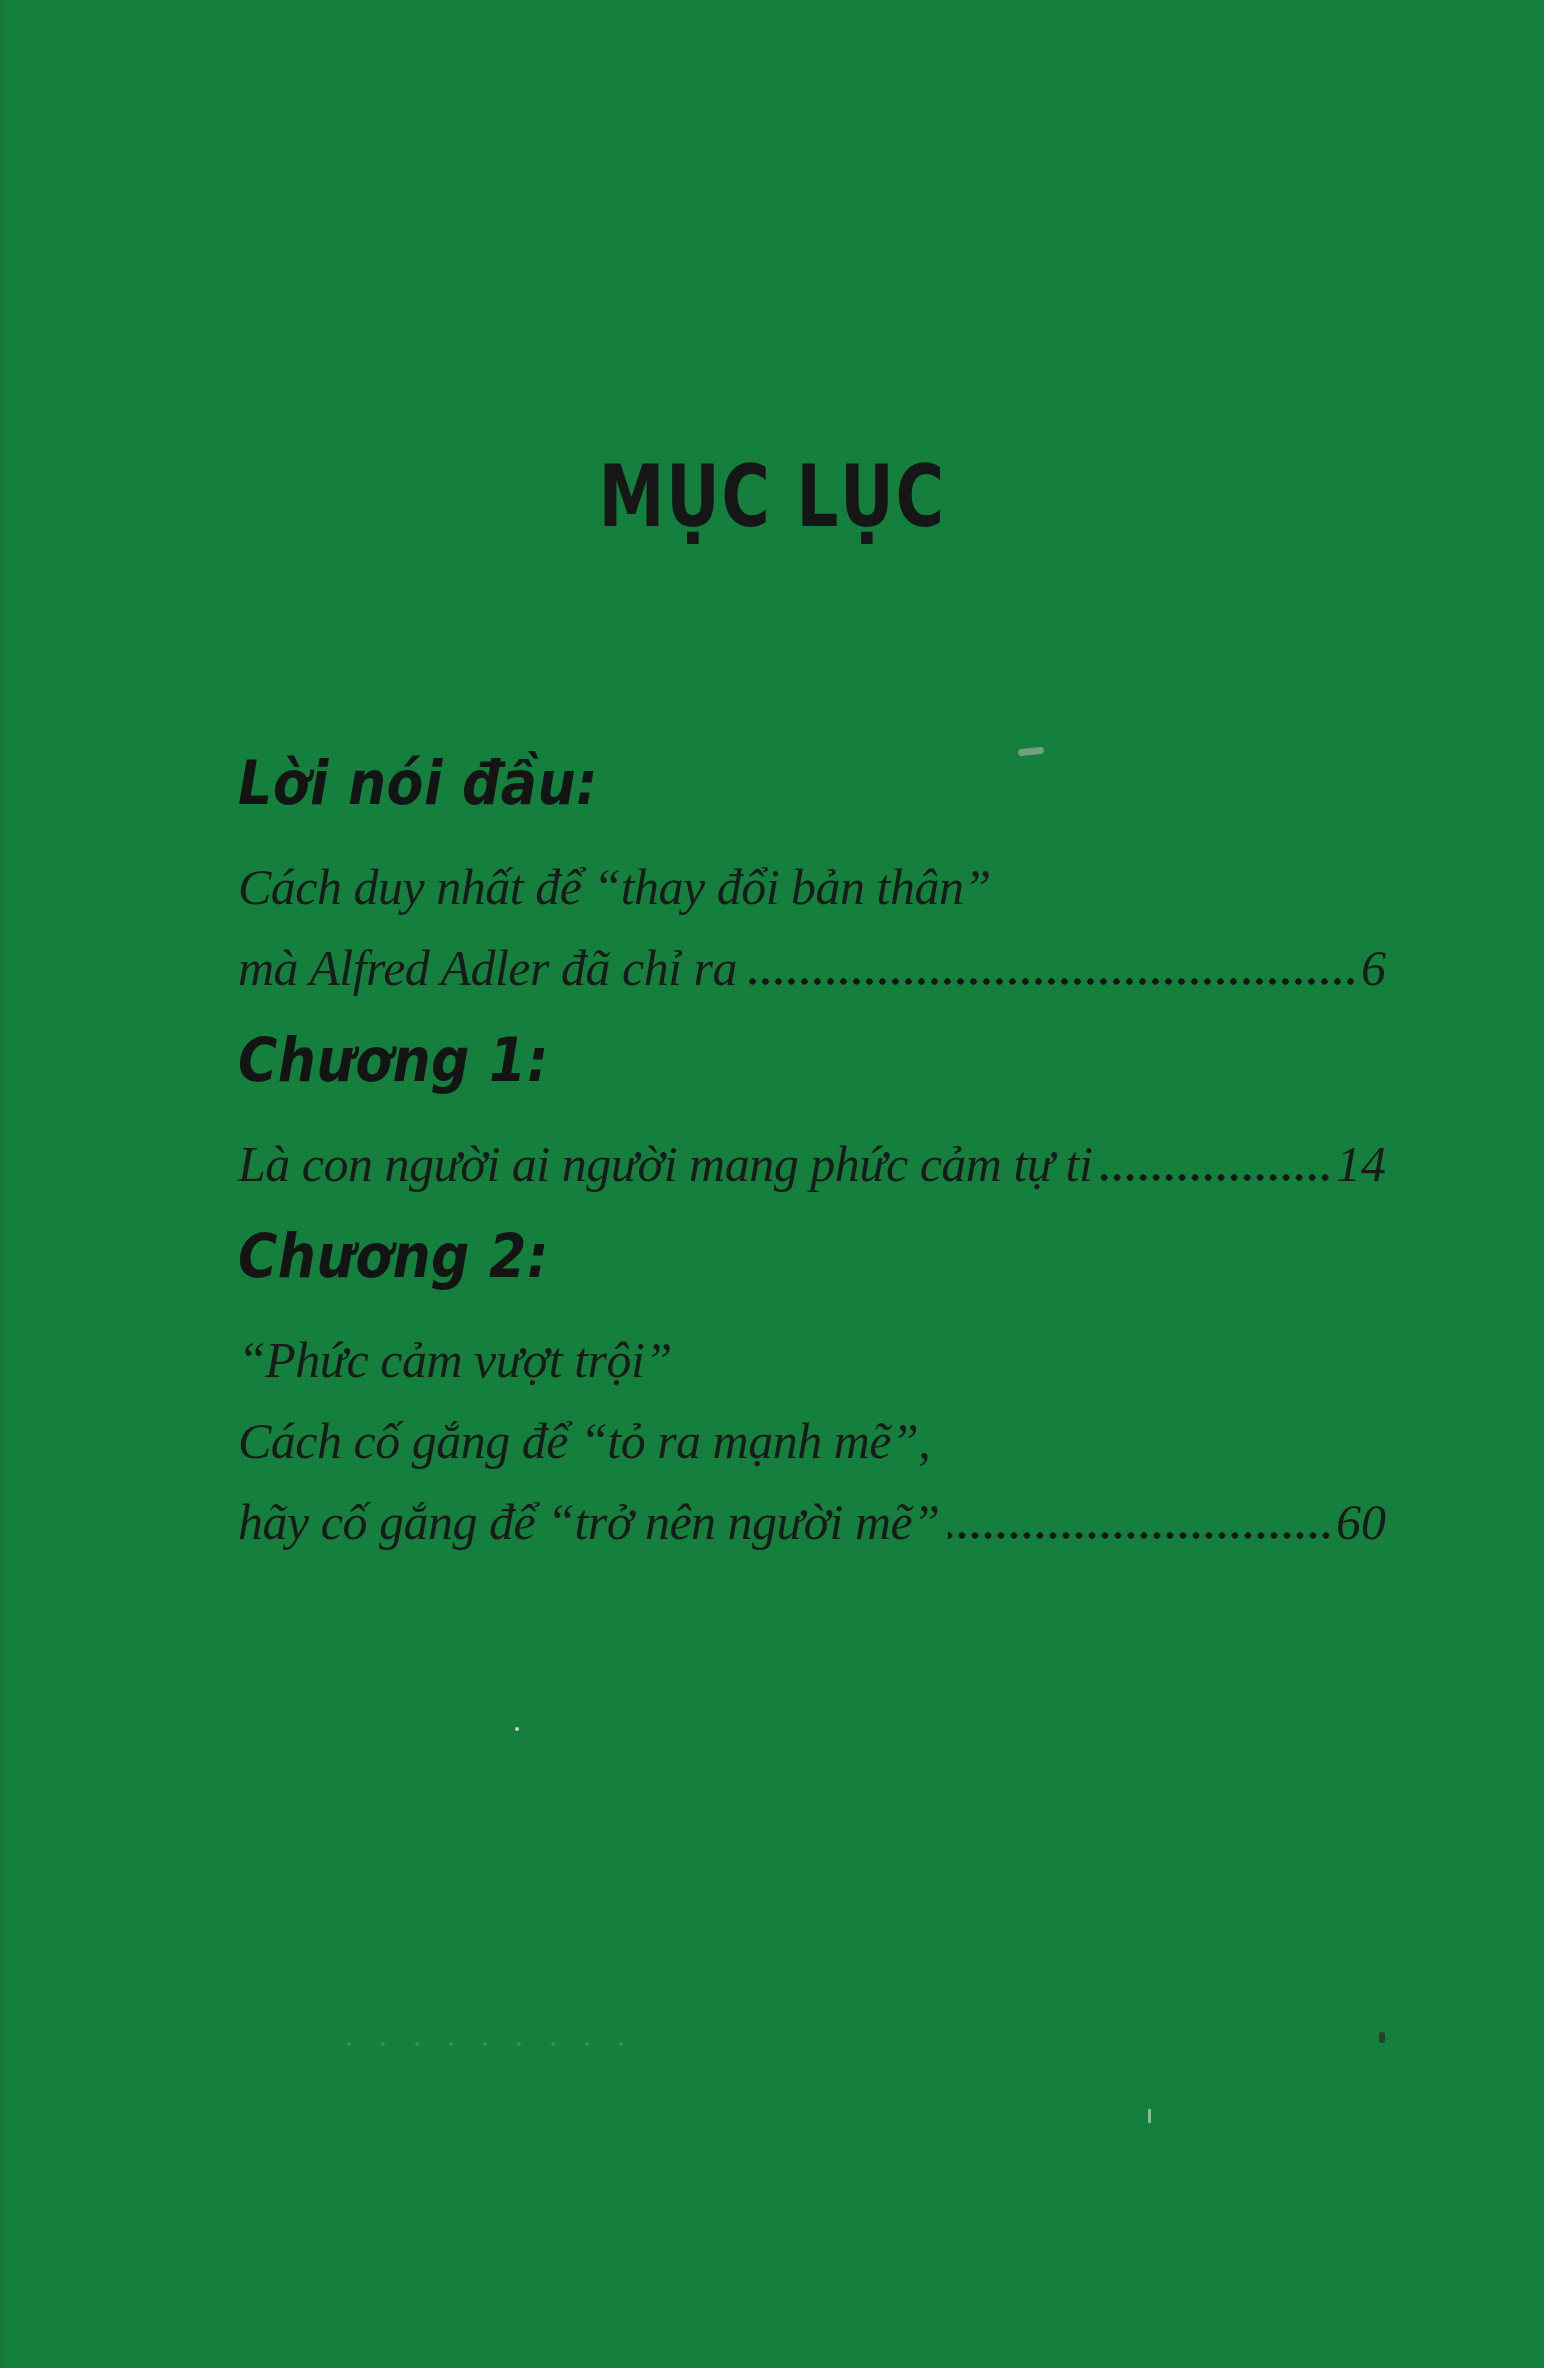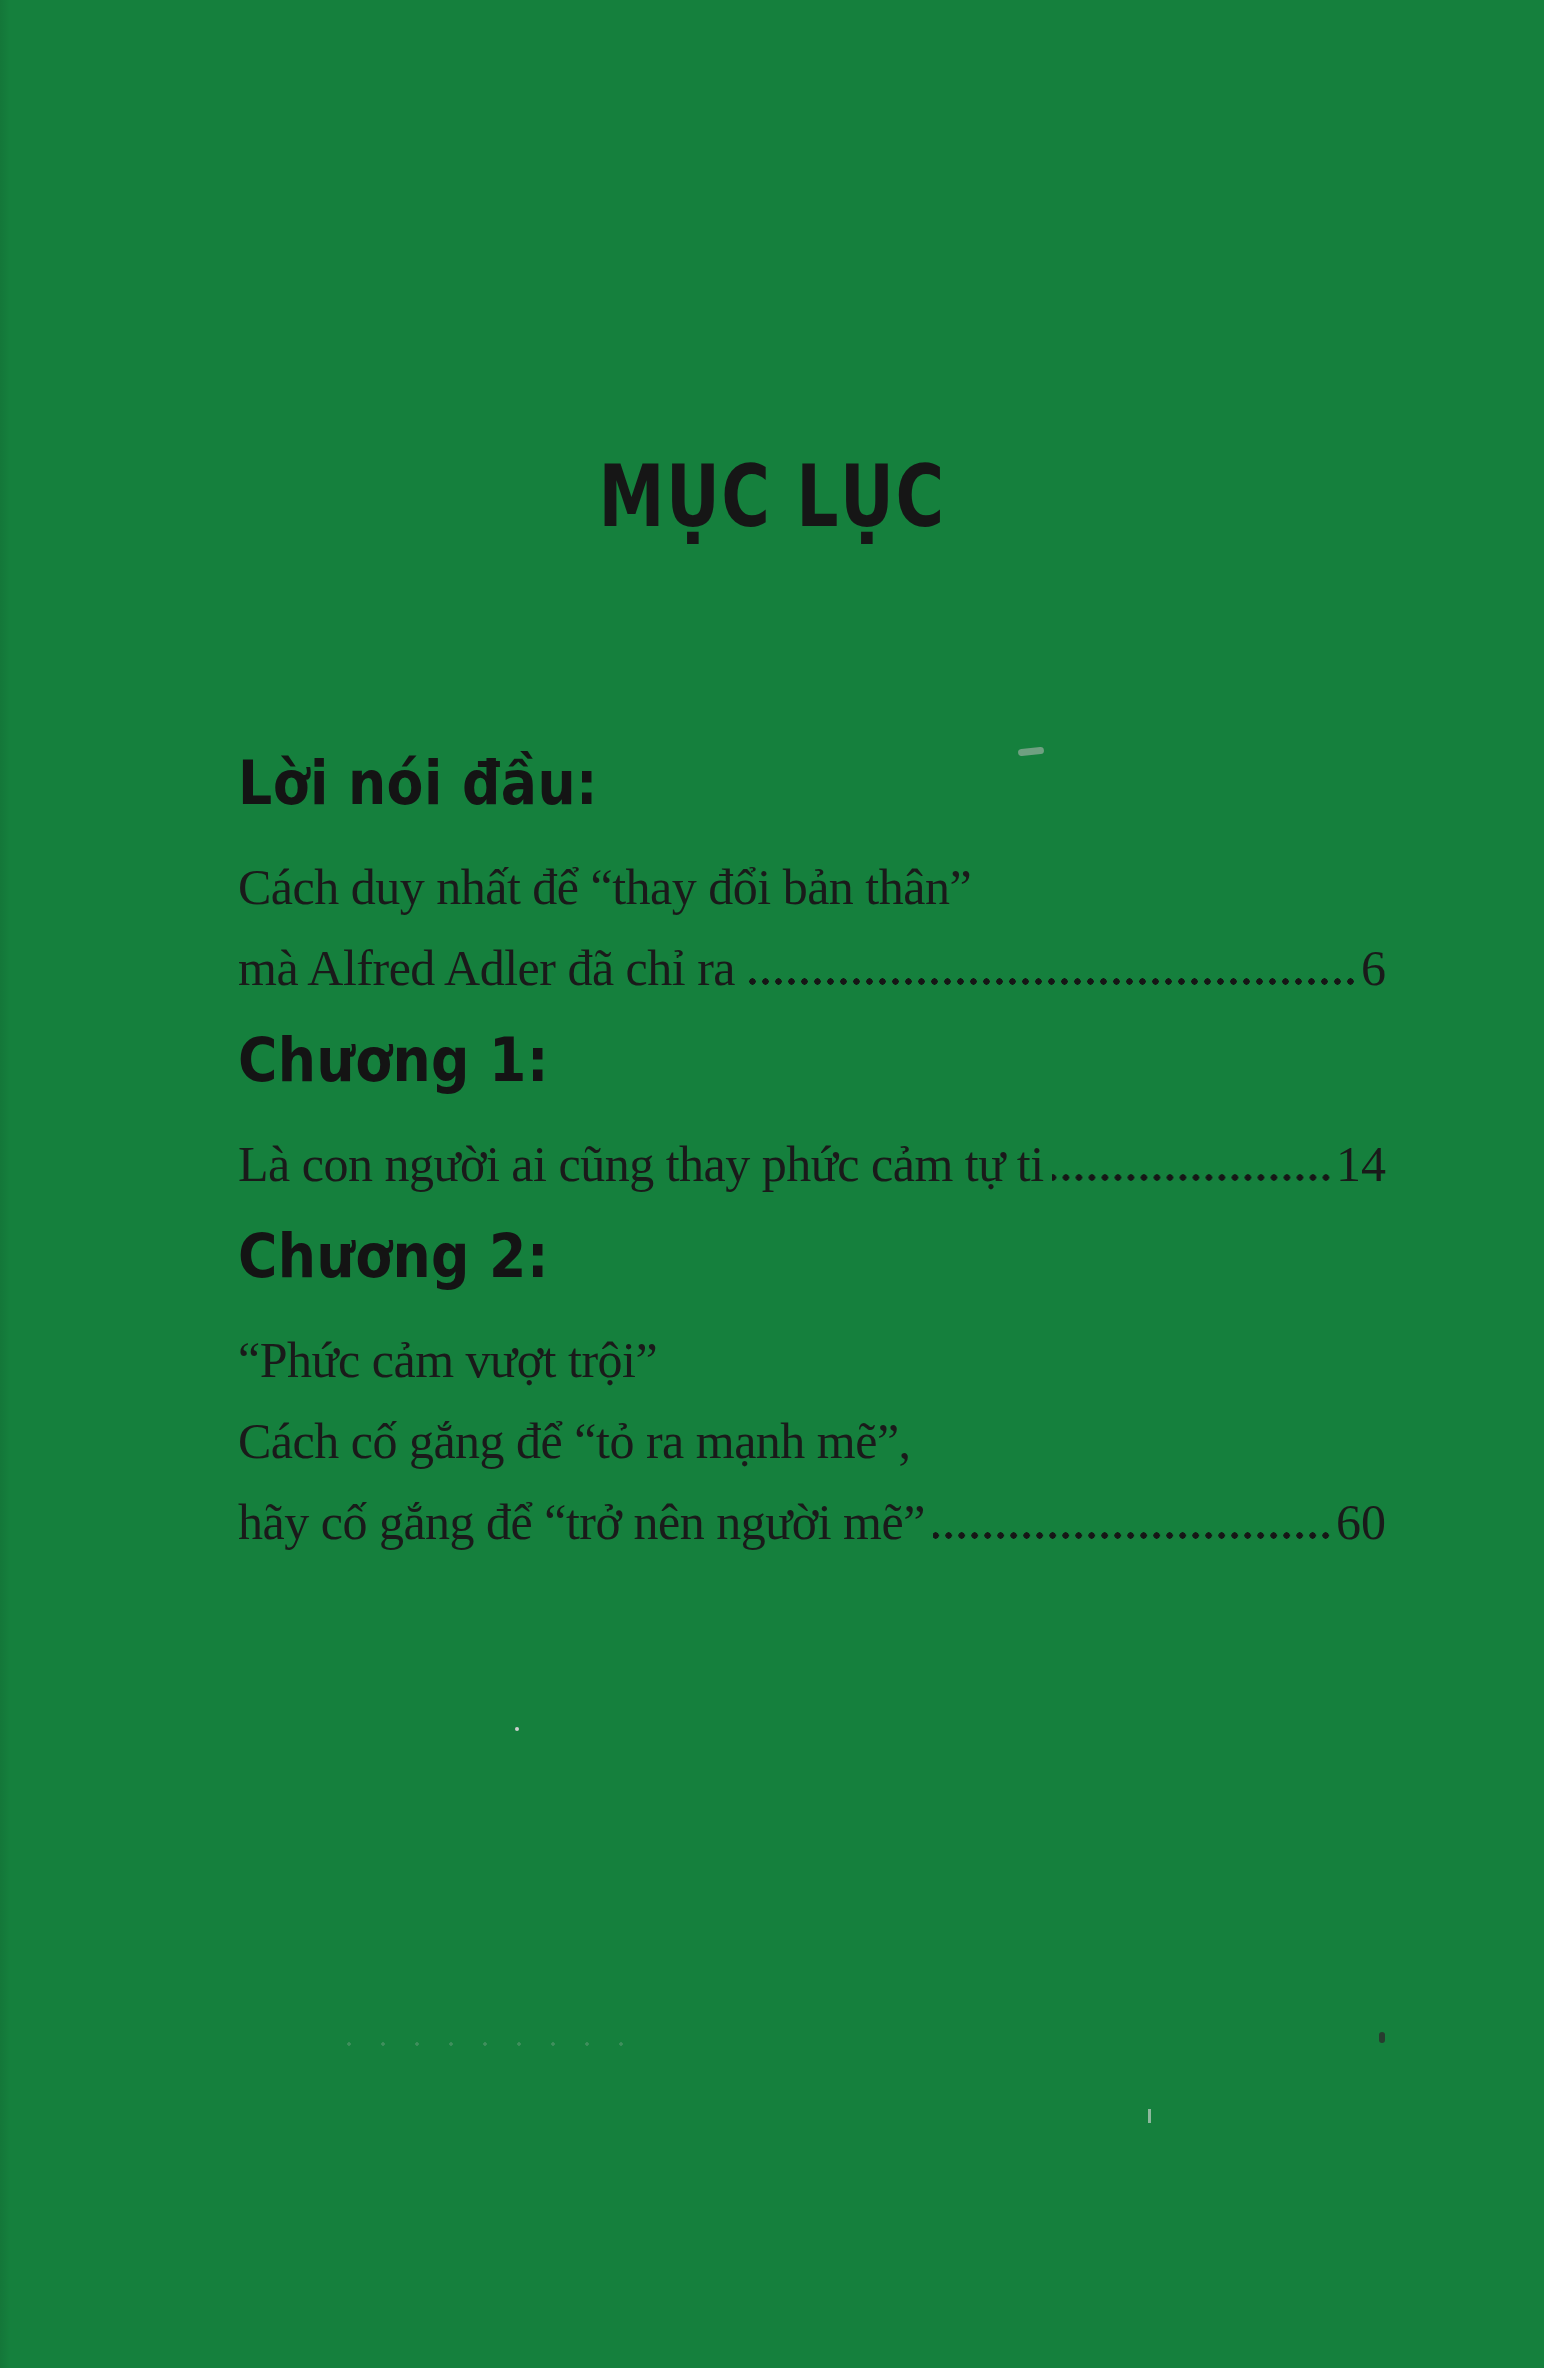--- a/index.html
+++ b/index.html
@@ -30,20 +30,21 @@
     letter-spacing:2px;
     color:#161616;
     transform:scaleX(0.78);
     transform-origin:50% 50%;
     white-space:nowrap;
   }
   .content{
     position:absolute;
     left:238px;top:752px;
     width:1148px;
+    font-style:italic;
   }
   .section{margin:0;padding:0;}
   .section + .section{margin-top:20px;}
   .section h2{
     margin:0;
     font-family:"DejaVu Sans","Liberation Sans",sans-serif;
     font-weight:bold;
     font-size:61px;
     line-height:61px;
     letter-spacing:0.5px;
@@ -111,21 +112,21 @@
           <span class="leader"></span>
           <span class="num">6</span>
         </div>
       </div>
     </section>
 
     <section class="section">
       <h2>Chương 1:</h2>
       <div class="entries">
         <div class="entry">
-          <span class="txt">Là con người ai cũng thay phức cảm tự ti</span>
+          <span class="txt">Là con người ai người mang phức cảm tự ti</span>
           <span class="leader"></span>
           <span class="num">14</span>
         </div>
       </div>
     </section>
 
     <section class="section">
       <h2>Chương 2:</h2>
       <div class="entries">
         <div class="entry">

